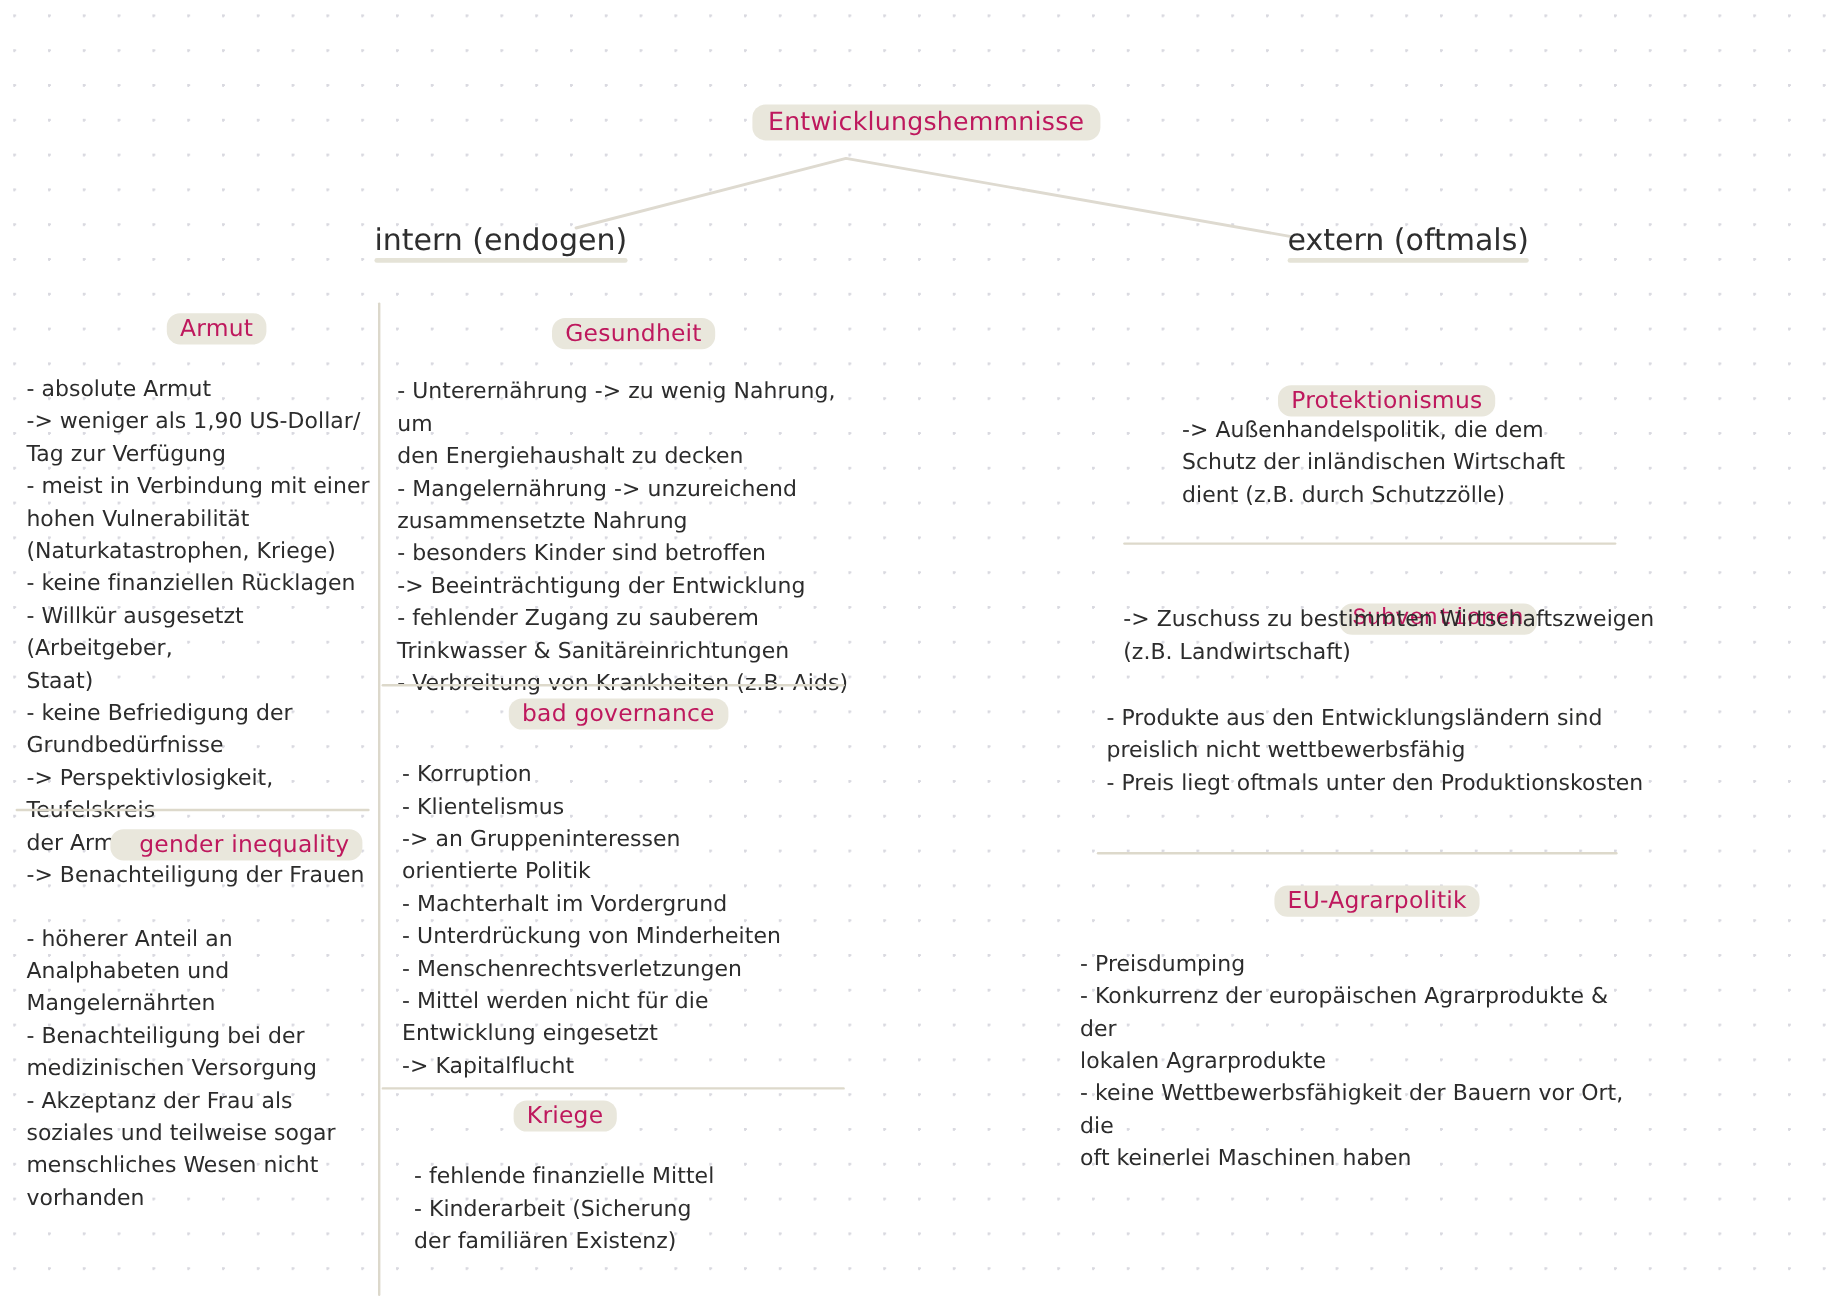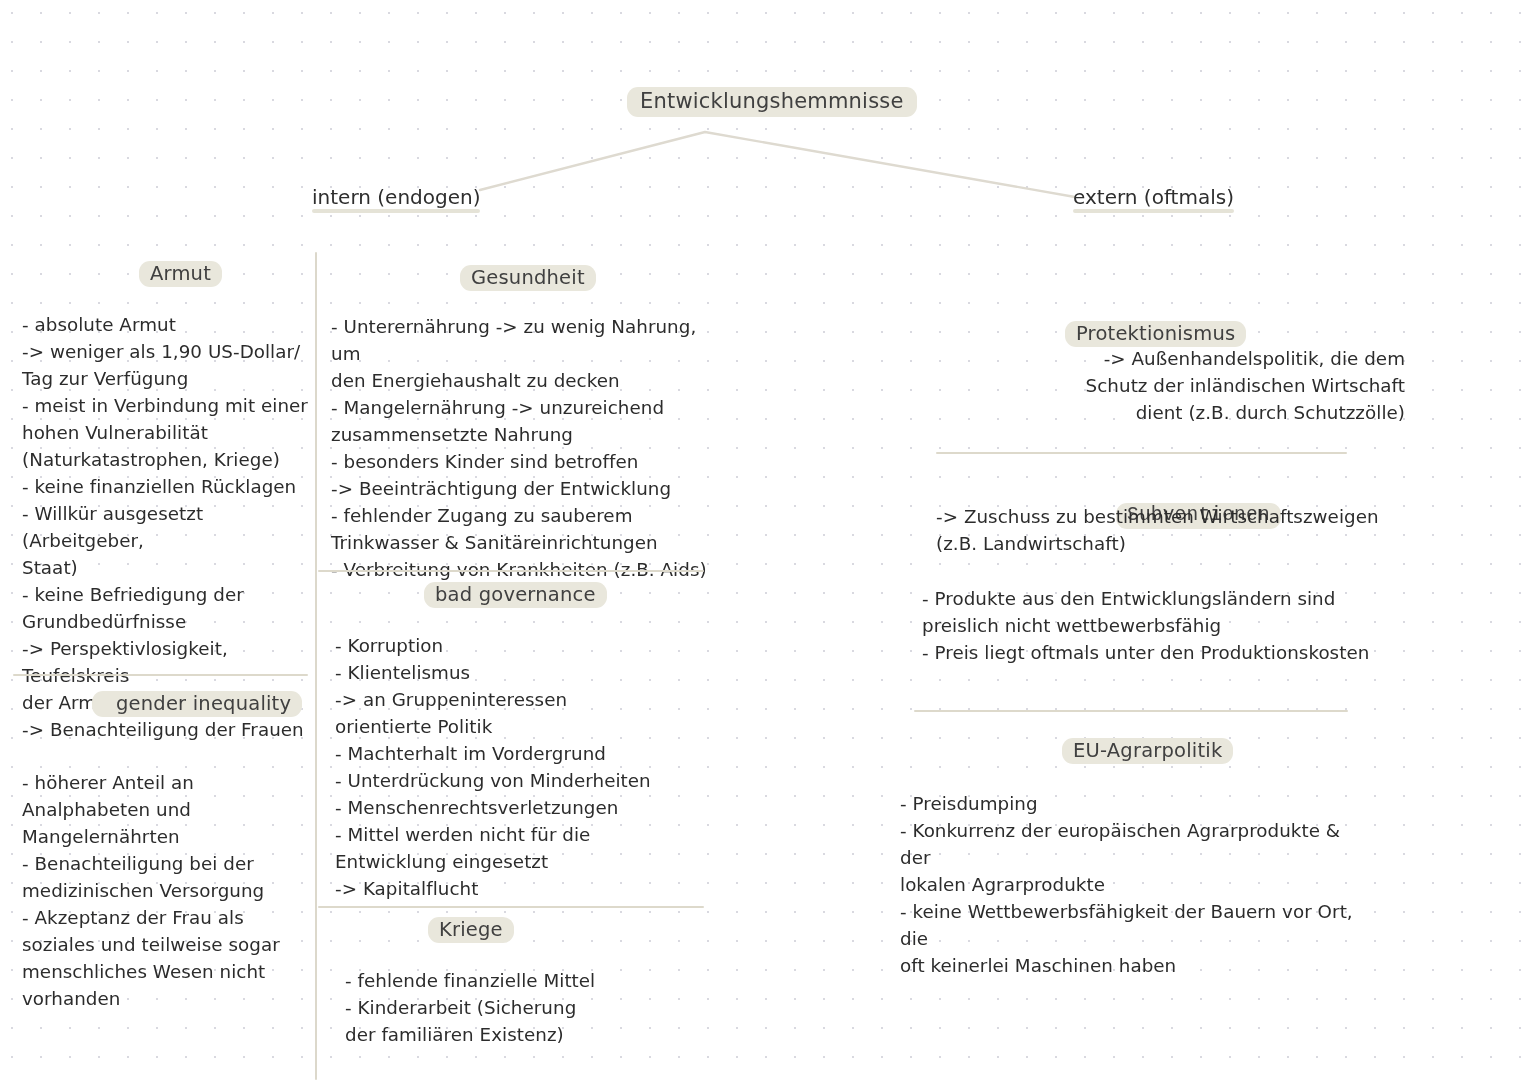--- a/index.html
+++ b/index.html
@@ -26,33 +26,33 @@
     left: 0; top: 0;
     width: 1525px; height: 1080px;
     pointer-events: none;
   }
 
   
   .hl {
     position: absolute;
     font-size: 19.5px;
     letter-spacing: .2px;
-    color: #404040;
+    color: #be185d;
     background: #e9e7dc;
     border-radius: 11px;
     padding: 2px 11px 3px 11px;
     white-space: nowrap;
     line-height: 1.1;
   }
   .hl.big { font-size: 21px; padding: 3px 13px 4px 13px; }
 
   
   .branch {
     position: absolute;
-    font-size: 20px;
+    font-size: 25px;
     color: #2e2e2e;
     white-space: nowrap;
     padding-bottom: 4px;
     line-height: 1.15;
     text-align: right;
   }
   .branch::after {
     content: "";
     position: absolute;
     left: 0; right: 0; bottom: 0;
@@ -156,21 +156,21 @@
 -&gt; Kapitalflucht</div>
 
   <div class="hrule" style="left:318px; top:906px; width:386px;"></div>
 
   <div class="hl" style="left:428px; top:917px;">Kriege</div>
   <div class="block" style="left:345px; top:967px; width:380px;"> - fehlende finanzielle Mittel
  - Kinderarbeit (Sicherung
  der familiären Existenz)</div>
 
   <div class="hl" style="left:1065px; top:321px;">Protektionismus</div>
-  <div class="block" style="left:985px; top:345px; width:420px;text-align:right;">-&gt; Außenhandelspolitik, die dem
+  <div class="block" style="left:985px; top:345px; width:420px;">-&gt; Außenhandelspolitik, die dem
 Schutz der inländischen Wirtschaft
 dient (z.B. durch Schutzzölle)</div>
 
   <div class="hrule" style="left:936px; top:452px; width:411px;"></div>
 
   <div class="hl" style="left:1116px; top:503px;font-family:Liberation Mono, monospace;">Subventionen</div>
   <div class="block" style="left:922px; top:585px; width:470px;">- Produkte aus den Entwicklungsländern sind
 preislich nicht wettbewerbsfähig
 - Preis liegt oftmals unter den Produktionskosten</div>
   <div class="block" style="left:936px; top:503px; width:470px;">-&gt; Zuschuss zu bestimmten Wirtschaftszweigen

